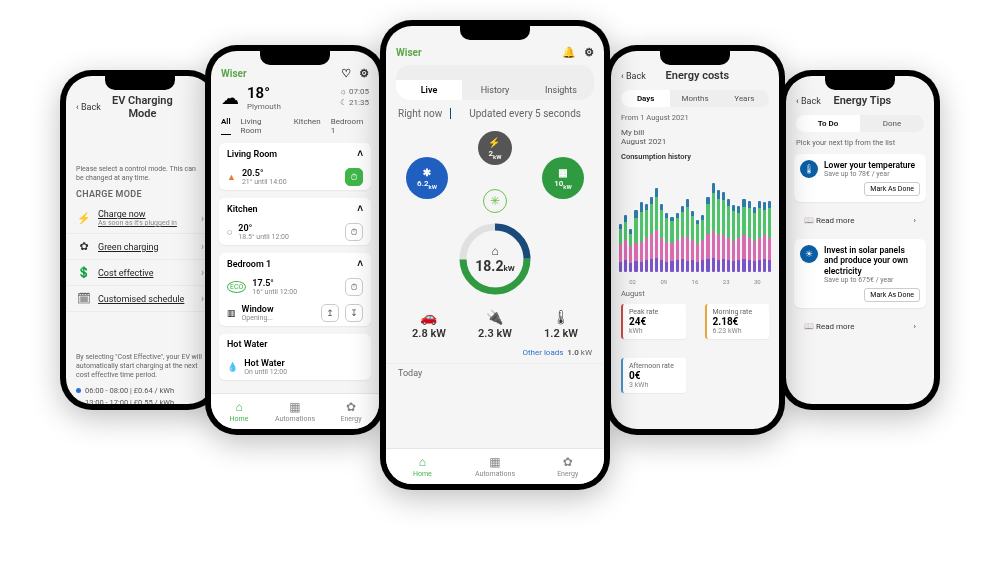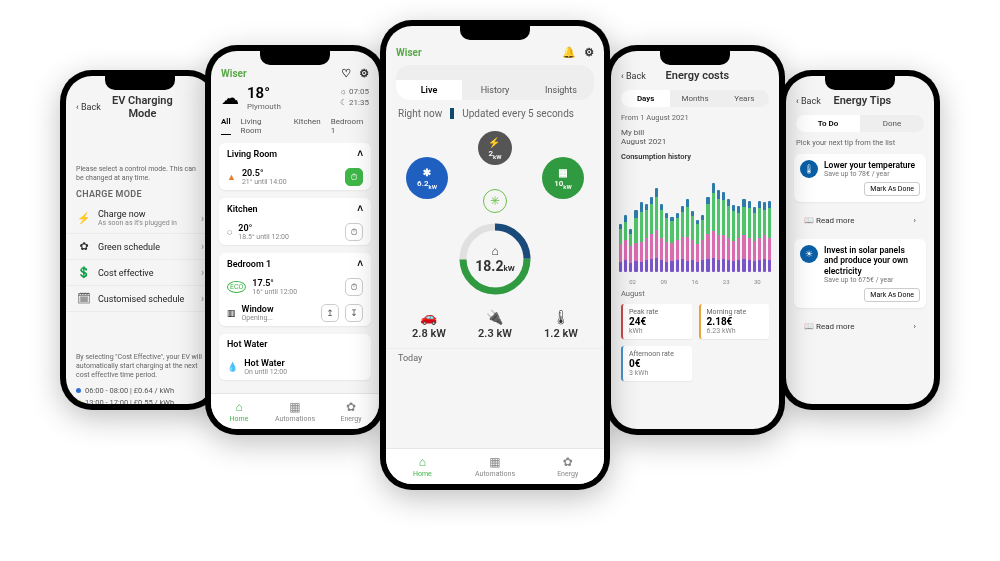--- a/index.html
+++ b/index.html
@@ -21,21 +21,21 @@
 .hdr { display:flex; align-items:center; justify-content:space-between; padding:18px 10px 4px 10px; font-size:9px; color:#333; }
 .hdr .ttl { font-size:11px; font-weight:600; flex:1; text-align:center; }
 .back { font-size:9px; color:#333; }
 .chev { font-size:10px; }
 
 .sect { font-size:9px; color:#666; padding:4px 10px; font-weight:600; letter-spacing:.3px; }
 .note { font-size:7px; color:#666; padding:2px 10px; line-height:1.3;margin-top:39px; }
 
 .row { display:flex; align-items:center; gap:6px; padding:6px 10px; font-size:9px; color:#222; border-bottom:1px solid rgba(0,0,0,.04); }
 .row .ico { width:16px; display:flex; justify-content:center; font-size:11px; color:#333; }
-.row .lbl { flex:1; }
+.row .lbl { flex:1;text-decoration:underline; }
 .row .sub { font-size:7px; color:#888; display:block; }
 .row .rchev { font-size:10px; color:#999; }
 
 .spacer { height:4px; }
 .bullets { padding:4px 10px; font-size:7.5px; color:#555; }
 .bullets div { display:flex; gap:4px; align-items:center; margin-bottom:3px; }
 .dot { width:5px; height:5px; border-radius:50%; }
 
 
 .brand { font-size:10px; color:#5aa84a; font-weight:700; padding:16px 10px 2px 10px; display:flex; align-items:center; justify-content:space-between;text-align:center; }
@@ -56,21 +56,21 @@
 .nav { display:flex; border-top:1px solid #e5e5e5; background:#fff; margin-top:auto; }
 .nav > div { flex:1; text-align:center; padding:6px 0; font-size:7px; color:#888; }
 .nav > div.act { color:#3fb648; }
 .nav .ni { font-size:12px; display:block; margin-bottom:1px; }
 
 
 .pill { display:flex; background:#eee; border-radius:14px; margin:4px 10px; overflow:hidden; font-size:9px; }
 .pill > div { flex:1; text-align:center; padding:5px 0; color:#555;margin-top:15px; }
 .pill .act { background:#fff; color:#000; font-weight:600; }
 .status { display:flex; gap:8px; font-size:10px; color:#666; padding:4px 12px; }
-.status .upd { border-left:4px solid #0c4a6e; padding-left:8px; }
+.status .upd { border-left:1px solid #0c4a6e; padding-left:18px; }
 .flow { position:relative; height:170px; margin:4px 10px; }
 .bub { position:absolute; border-radius:50%; display:flex; flex-direction:column; align-items:center; justify-content:center; color:#fff; font-size:8px; font-weight:600; }
 .bub .ic { font-size:10px; margin-bottom:1px; }
 .ring { position:absolute; left:50%; bottom:0; transform:translateX(-50%); width:76px; height:76px; }
 .ring svg { width:76px; height:76px; }
 .ring .inn { position:absolute; inset:10px; display:flex; flex-direction:column; align-items:center; justify-content:center; font-size:8px; color:#333; }
 .ring .inn .kw { font-size:14px; font-weight:700; }
 .metrics { display:flex; justify-content:space-around; padding:8px 10px; }
 .metrics > div { text-align:center; font-size:8px; color:#333; }
 .metrics .mi { font-size:14px; display:block; margin-bottom:2px; }
@@ -83,21 +83,21 @@
 .seg { display:flex; background:#eee; border-radius:10px; margin:4px 10px; overflow:hidden; font-size:8px; }
 .seg>div{flex:1;text-align:center;padding:4px;color:#555;}
 .seg .act{background:#fff;color:#000;font-weight:600;}
 .smtxt { font-size:7.5px; color:#666; padding:2px 10px; }
 .bill { margin:4px 10px; }
 .bill .bl { font-size:8px; color:#555; }
 .bill .bv { font-size:15px; font-weight:700; }
 .chart { height:105px; margin:4px 4px; display:flex; align-items:flex-end; gap:2px; padding:0 4px; }
 .bar { flex:1; display:flex; flex-direction:column-reverse; border-radius:1px; overflow:hidden; }
 .xax { display:flex; justify-content:space-around; font-size:6px; color:#888; padding:2px 6px; }
-.rates { display:grid; grid-template-columns:1fr 1fr; gap:7px; padding:4px 10px; }
+.rates { display:grid; grid-template-columns:1fr 1fr; gap:19px; padding:4px 10px; }
 .ratec { background:#fff; border-left:2px solid #aaa; padding:4px 6px; border-radius:3px; font-size:7px; box-shadow:0 1px 1px rgba(0,0,0,.05);}
 .ratec .rn { color:#666; }
 .ratec .rv { font-weight:700; font-size:10px; }
 .ratec .rk { color:#888; }
 
 
 .tiprow { background:#fff; margin:5px 8px; border-radius:6px; padding:6px; box-shadow:0 1px 2px rgba(0,0,0,.06); }
 .tiphdr { display:flex; gap:6px; align-items:flex-start; font-size:8.5px; }
 .tiphdr .circ { width:18px; height:18px; border-radius:50%; background:#0a5fa5; color:#fff; display:flex; align-items:center; justify-content:center; font-size:9px; flex-shrink:0; }
 .tiphdr .ttxt { font-weight:600; line-height:1.2; }
@@ -128,21 +128,21 @@
     <div class="spacer"></div>
     <div class="sect">CHARGE MODE</div>
     <div id="p1modes">
           <div class="row">
             <span class="ico">⚡</span>
     <span class="lbl"><span>Charge now</span><span class="sub">As soon as it's plugged in</span></span>
     <span class="rchev">›</span>
           </div>
           <div class="row">
             <span class="ico">✿</span>
-    <span class="lbl"><span>Green schedule</span></span>
+    <span class="lbl"><span>Green charging</span></span>
     <span class="rchev">›</span>
           </div>
           <div class="row">
             <span class="ico">💲</span>
     <span class="lbl"><span>Cost effective</span></span>
     <span class="rchev">›</span>
           </div>
           <div class="row">
             <span class="ico">🗓</span>
     <span class="lbl"><span>Customised schedule</span></span>
@@ -313,20 +313,21 @@
           <span style="font-size:12px">⌂</span>
           <span class="kw"><span>18.2</span><span style="font-size:8px">kW</span></span>
         </div>
       </div>
     </div>
     <div class="metrics">
       <div><span class="mi">🚗</span><span class="mv"><span>2.8</span> <span>kW</span></span></div>
       <div><span class="mi">🔌</span><span class="mv"><span>2.3</span> <span>kW</span></span></div>
       <div><span class="mi">🌡</span><span class="mv"><span>1.2</span> <span>kW</span></span></div>
     </div>
+    <div class="other"><a>Other loads</a>&nbsp; <b><span>1.0</span></b> <span>kW</span></div>
     <div class="todayhdr">Today</div>
     <div class="nav">
       <div class="act"><span class="ni">⌂</span><span>Home</span></div>
       <div><span class="ni">▦</span><span>Automations</span></div>
       <div><span class="ni">✿</span><span>Energy</span></div>
     </div>
   </div>
 </div>
 
 <div class="phone p4">

